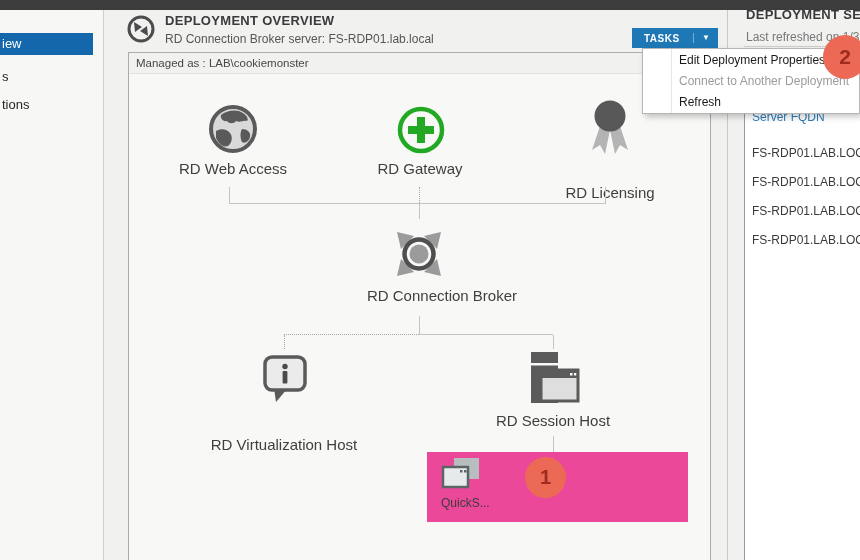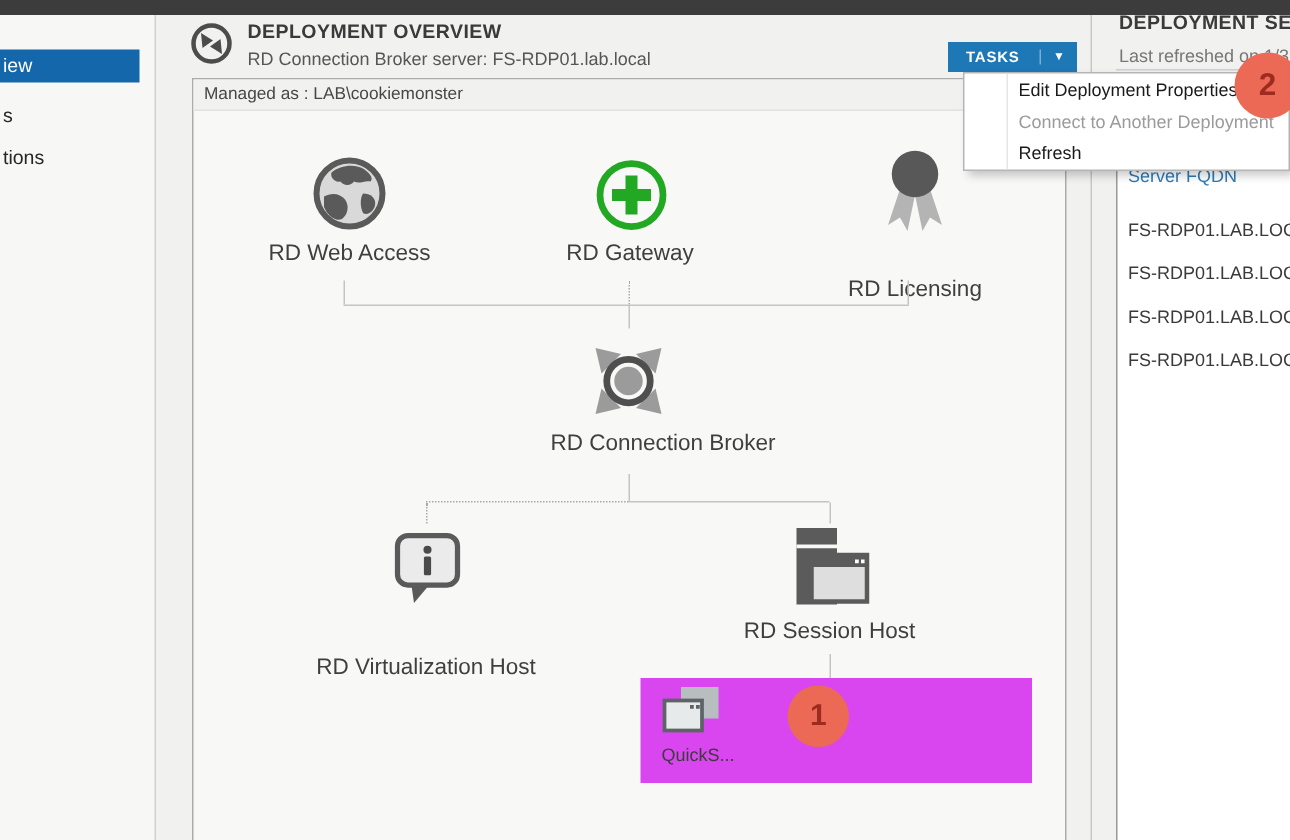--- a/index.html
+++ b/index.html
@@ -33,21 +33,21 @@
   #managed-bar{position:absolute;left:0;top:0;right:0;height:20px;background:#f1f1f0;
                border-bottom:1px solid #e2e2e1;font-size:11.5px;color:#474747;
                line-height:20px;padding-left:7px;}
 
   .node-label{position:absolute;font-size:15px;color:#3f3f3f;text-align:center;}
   .vline{position:absolute;width:1px;background:#c4c4c4;}
   .vline.dot{width:0;background:none;border-left:1px dotted #a8a8a8;}
   .hline{position:absolute;height:1px;background:#c4c4c4;}
   .hline.dot{height:0;background:none;border-top:1px dotted #a8a8a8;}
 
-  #tile{left:427px;top:452px;width:261px;height:70px;background:#d946ef;}
+  #tile{left:427px;top:452px;width:261px;height:70px;background:#ec4899;}
   #tile-label{position:absolute;left:14px;top:44px;font-size:12px;color:#3c3c3c;}
   #tile-icon{position:absolute;left:14px;top:5px;}
 
   .badge{position:absolute;border-radius:50%;background:#ec6a55;color:#9e2b1f;
          display:flex;align-items:center;justify-content:center;font-weight:bold;z-index:20;}
   #badge1{left:525px;top:457px;width:41px;height:41px;font-size:20px;}
   #badge2{left:823px;top:35px;width:44px;height:44px;font-size:21px;}
 
   
   #card-divider{left:727px;top:10px;width:1px;height:550px;background:#c8c8c8;}

